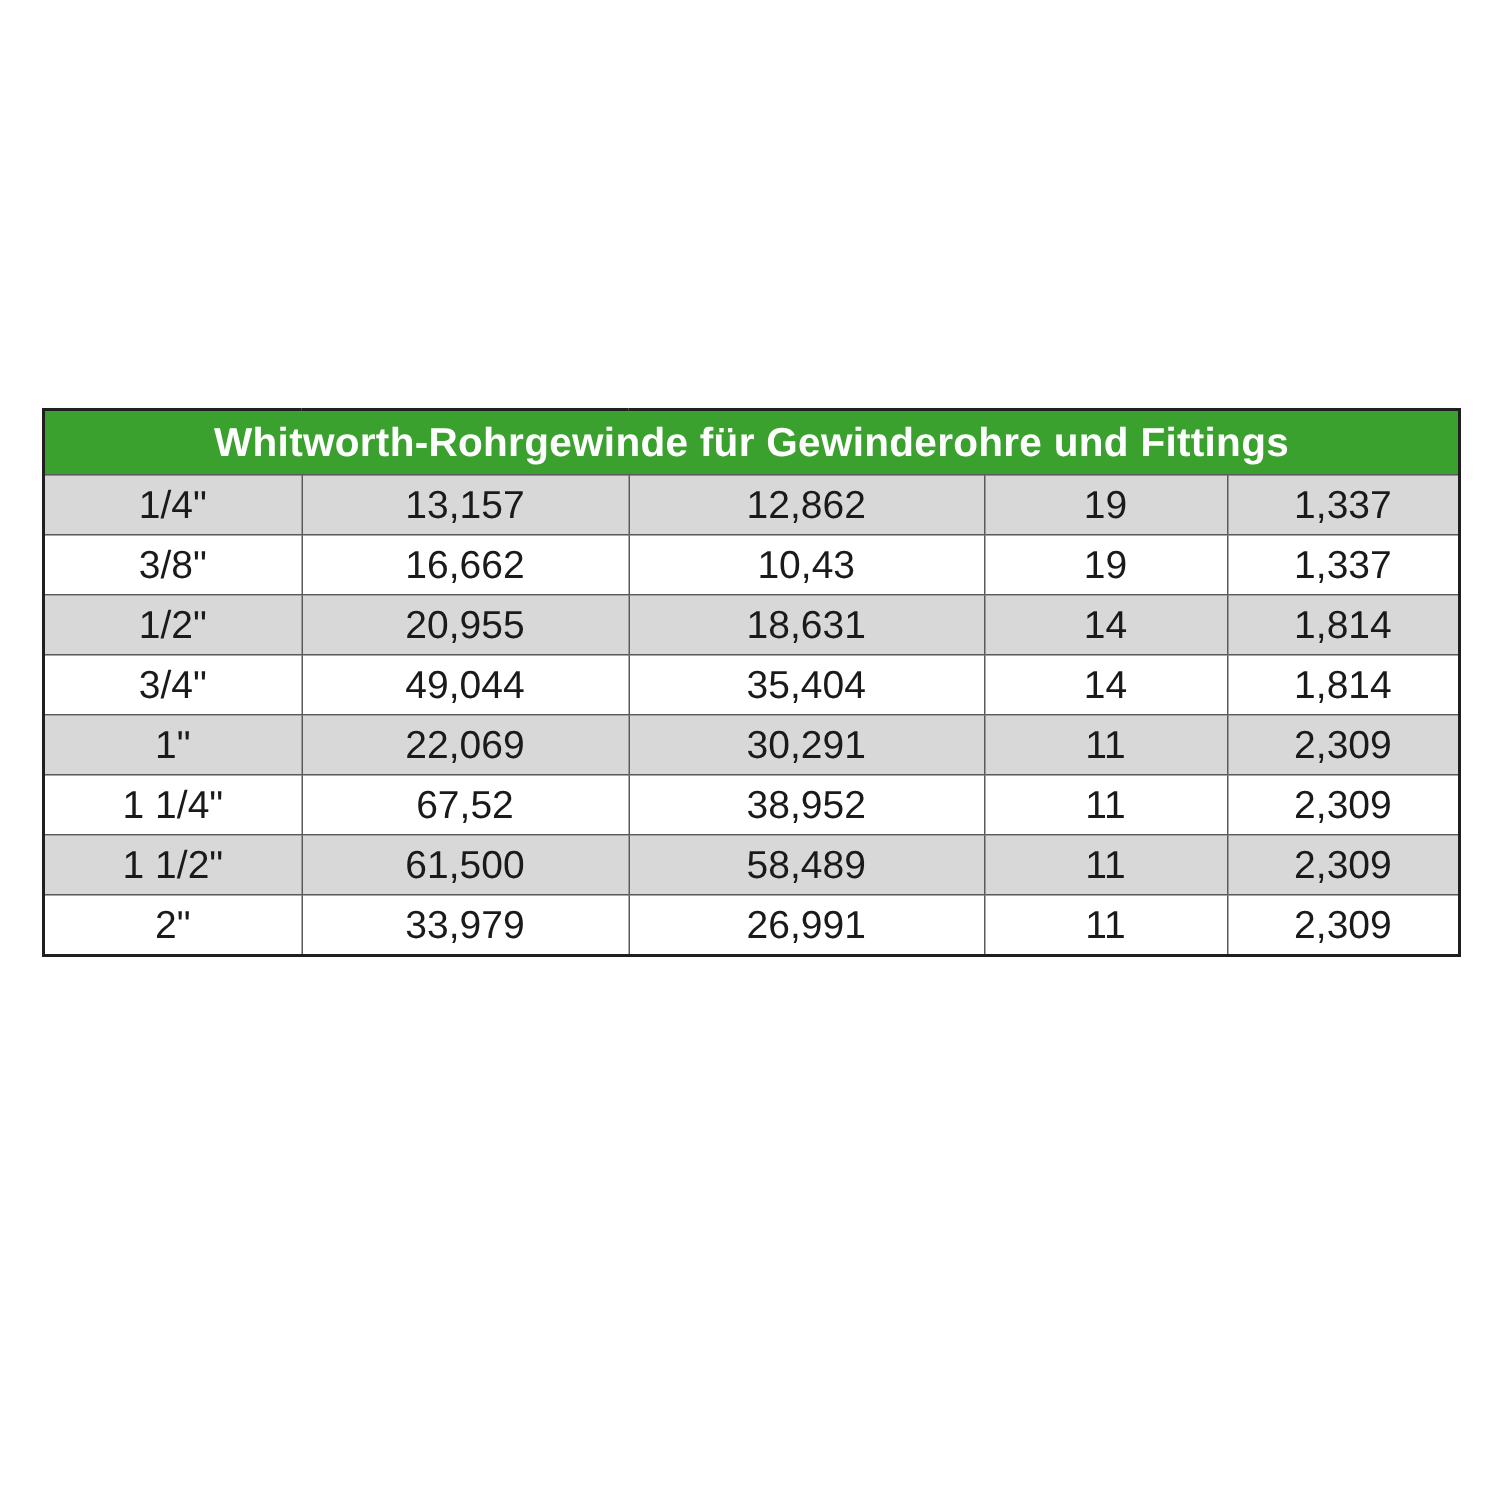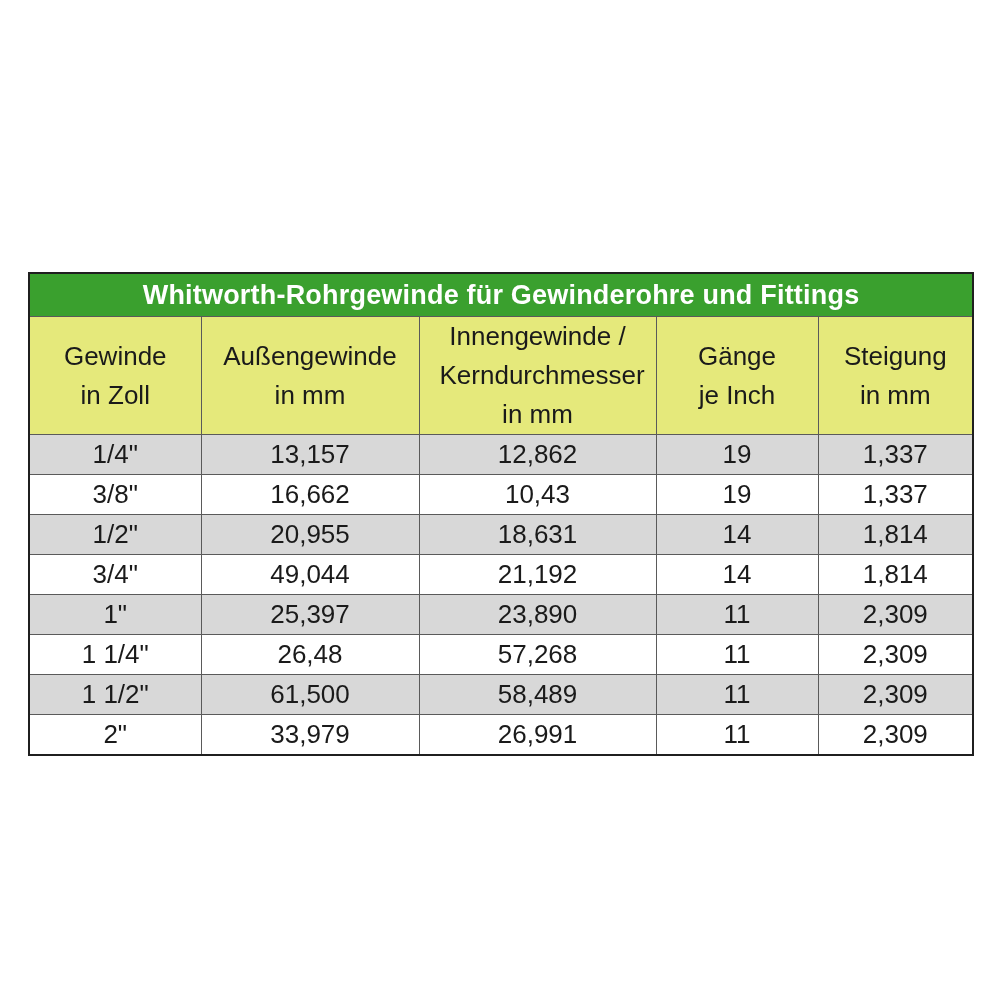--- a/index.html
+++ b/index.html
@@ -81,33 +81,20 @@
       <col class="c1">
         <col class="c2">
         <col class="c3">
         <col class="c4">
         <col class="c5">
     </colgroup>
     <thead>
       <tr>
         <th class="title-cell" colspan="5">Whitworth-Rohrgewinde für Gewinderohre und Fittings</th>
       </tr>
-      <tr>
-          <th class="col-header">Gewinde
-in Zoll</th>
-          <th class="col-header">Außengewinde
-in mm</th>
-          <th class="col-header">Innengewinde /
-Kerndurchmesser
-in mm</th>
-          <th class="col-header">Gänge
-je Inch</th>
-          <th class="col-header">Steigung
-in mm</th>
-        </tr>
     </thead>
     <tbody>
         <tr class="alt">
           <td>1/4"</td>
           <td>13,157</td>
           <td>12,862</td>
           <td>19</td>
           <td>1,337</td>
         </tr>
         <tr>
@@ -120,35 +107,35 @@
         <tr class="alt">
           <td>1/2"</td>
           <td>20,955</td>
           <td>18,631</td>
           <td>14</td>
           <td>1,814</td>
         </tr>
         <tr>
           <td>3/4"</td>
           <td>49,044</td>
-          <td>21,192</td>
+          <td>35,404</td>
           <td>14</td>
           <td>1,814</td>
         </tr>
         <tr class="alt">
           <td>1"</td>
-          <td>25,397</td>
-          <td>23,890</td>
+          <td>22,069</td>
+          <td>30,291</td>
           <td>11</td>
           <td>2,309</td>
         </tr>
         <tr>
           <td>1 1/4"</td>
-          <td>26,48</td>
-          <td>57,268</td>
+          <td>67,52</td>
+          <td>38,952</td>
           <td>11</td>
           <td>2,309</td>
         </tr>
         <tr class="alt">
           <td>1 1/2"</td>
           <td>61,500</td>
           <td>58,489</td>
           <td>11</td>
           <td>2,309</td>
         </tr>

